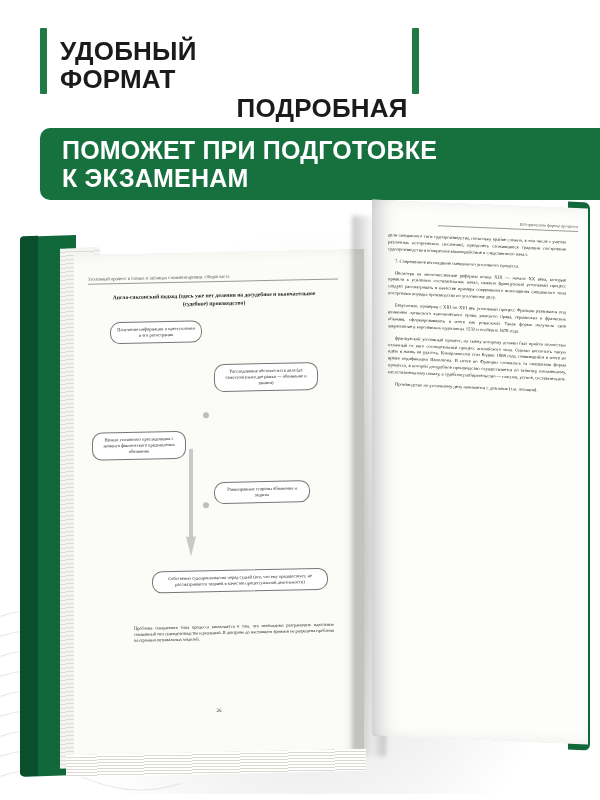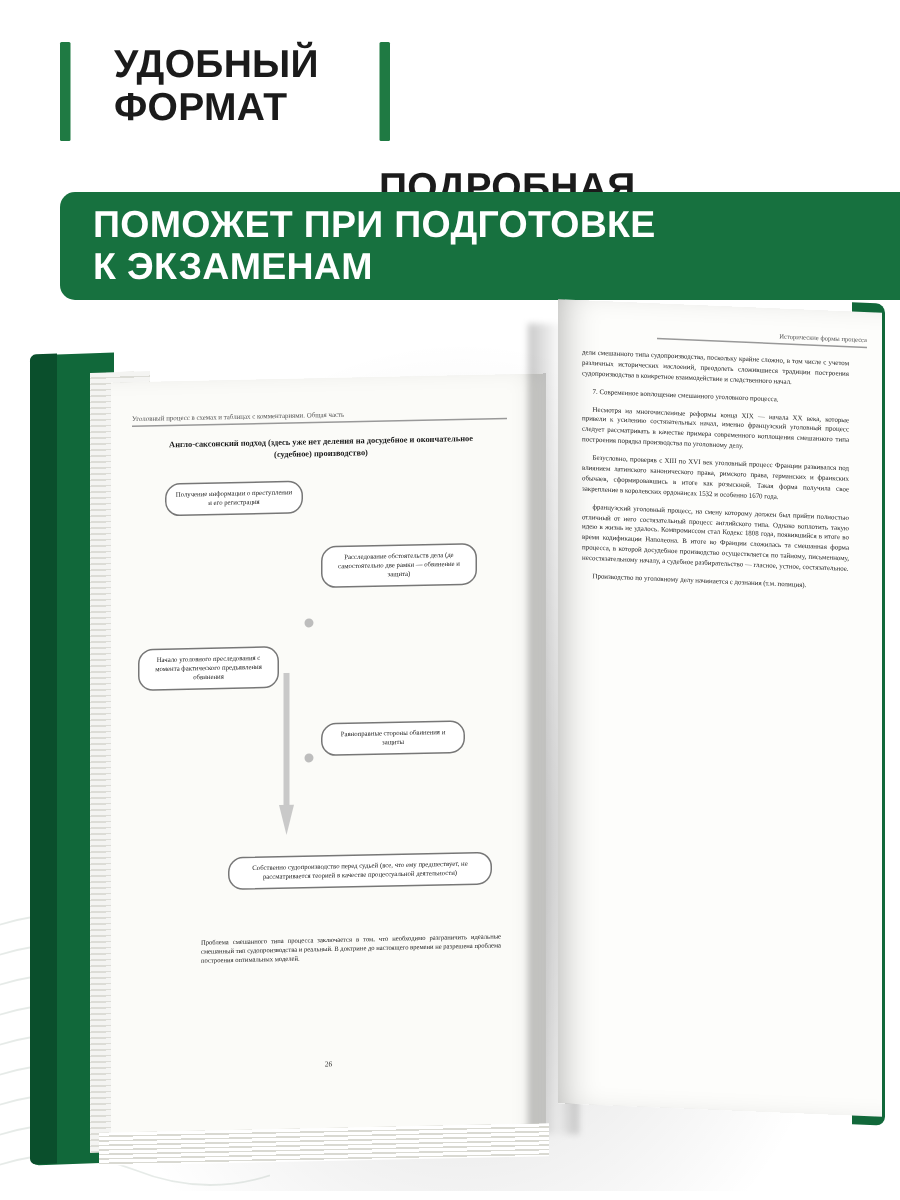--- a/index.html
+++ b/index.html
@@ -14,21 +14,21 @@
   
   .waves{position:absolute;left:0;bottom:0;width:180px;height:210px;opacity:.5;}
 
   
   .top-area{position:absolute;left:0;top:0;width:600px;height:215px;background:#ffffff;}
 
   .headline-row{
     position:absolute;left:40px;top:28px;width:530px;height:80px;
     display:flex;align-items:flex-start;
   }
-  .hl-col{display:flex;align-items:flex-start;gap:16px;}
+  .hl-col{display:flex;align-items:flex-end;}
   .hl-bar{width:7px;height:66px;background:#1f7a43;margin-right:13px;flex:none;border-radius:1px;}
   .hl-text{
     font-weight:bold;font-size:26px;line-height:1.1;color:#1b1b1b;letter-spacing:.2px;
     text-transform:uppercase;white-space:pre-line;
   }
   .hl-col.second{margin-left:40px;flex-direction:column;}
 
   .green-banner{
     position:absolute;left:40px;top:128px;width:584px;height:72px;
     background:#17713f;border-radius:10px;

